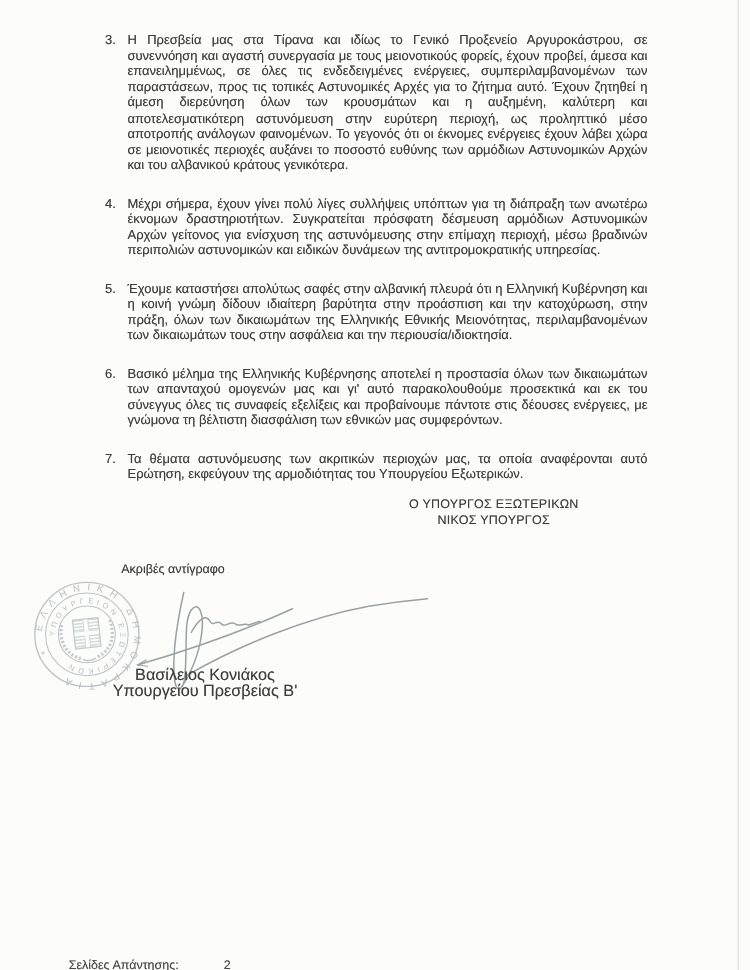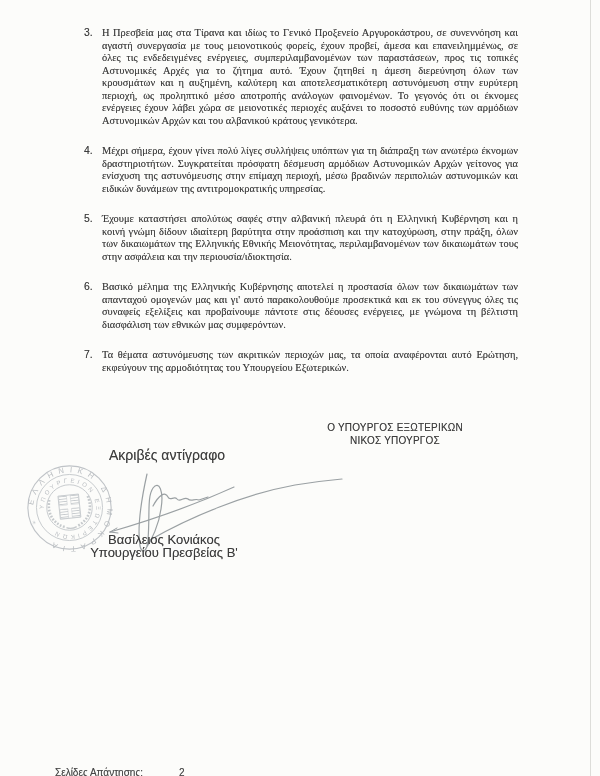--- a/index.html
+++ b/index.html
@@ -32,40 +32,39 @@
     display: flex;
     margin-bottom: 18px;
   }
   .para .num {
     width: 18px;
     flex: 0 0 18px;
   }
   .para .txt {
     flex: 1;
     text-align: justify;
-    font-family: Liberation Serif, serif;
   }
   .minister-block {
     position: absolute;
-    top: 421px;
+    top: 397px;
     left: 295px;
     width: 200px;
     text-align: center;
     font-size: 10px;
     line-height: 13px;
     letter-spacing: 0.2px;
     text-shadow: 0 0 0.4px rgba(61,61,61,0.55);
   }
   .cert-block {
     position: absolute;
     top: 449px;
     left: 97px;
     width: 140px;
-    text-align: center;
-    font-size: 14px;
+    text-align: left;
+    font-size: 10px;
     line-height: 13.5px;
     text-shadow: 0 0 0.4px rgba(61,61,61,0.5);
   }
   .signer-block {
     position: absolute;
     top: 534px;
     left: 90px;
     width: 148px;
     text-align: center;
     font-size: 13px;

